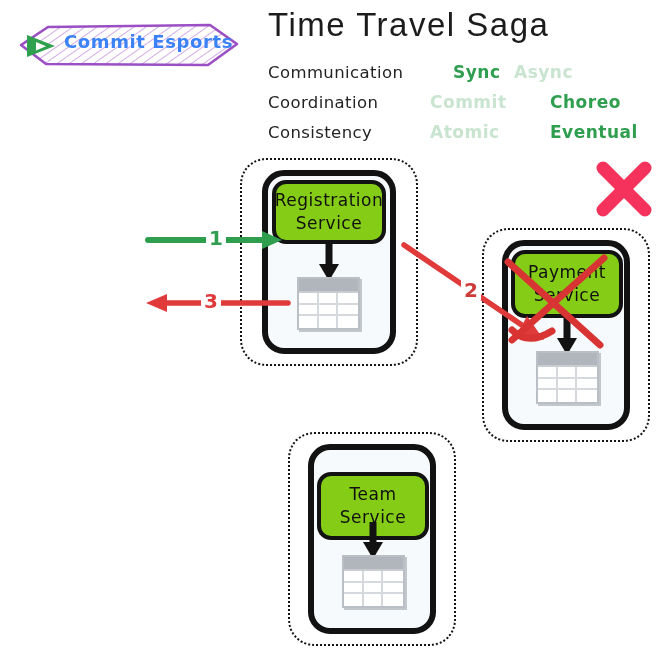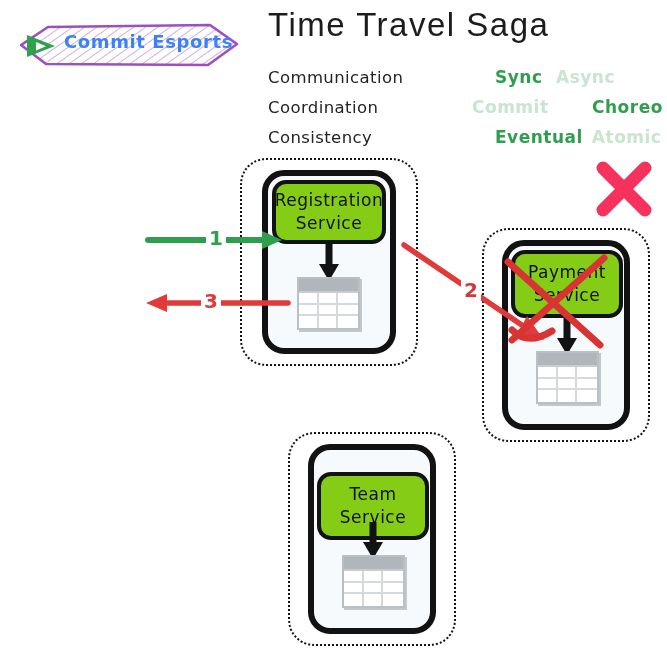--- a/index.html
+++ b/index.html
@@ -59,23 +59,22 @@
     white-space: nowrap;
   }
   .attr-table {
     position: absolute;
     left: 268px;
     top: 57px;
     width: 330px;
   }
   .attr-row {
     display: flex;
-    align-items: flex-end;
+    align-items: center;
     height: 30px;
-    gap: 42px;
   }
   .attr-label {
     width: 162px;
     flex: 0 0 162px;
     font-size: 16.5px;
     letter-spacing: 0.4px;
     color: #232323;
     white-space: nowrap;
   }
   .attr-opts {
@@ -217,22 +216,22 @@
       <div class="attr-label">Coordination</div>
       <div class="attr-opts">
         <div class="opt inactive w2">Commit</div>
         <div class="opt active w3">Choreo</div>
       </div>
     </div>
 
     <div class="attr-row">
       <div class="attr-label">Consistency</div>
       <div class="attr-opts">
+        <div class="opt inactive w2">Atomic</div>
         <div class="opt active w3">Eventual</div>
-        <div class="opt inactive w2">Atomic</div>
       </div>
     </div>
 
   </div>
 
   <div class="service" style="left:240px;top:158px;width:178px;height:208px">
     <div class="svc-dotted"></div>
     <div class="svc-body" style="left:22px;top:12px;width:134px;height:184px"></div>
     <div class="svc-label" style="left:32px;top:22px;width:114px;height:64px">
       <span>Registration</span>

